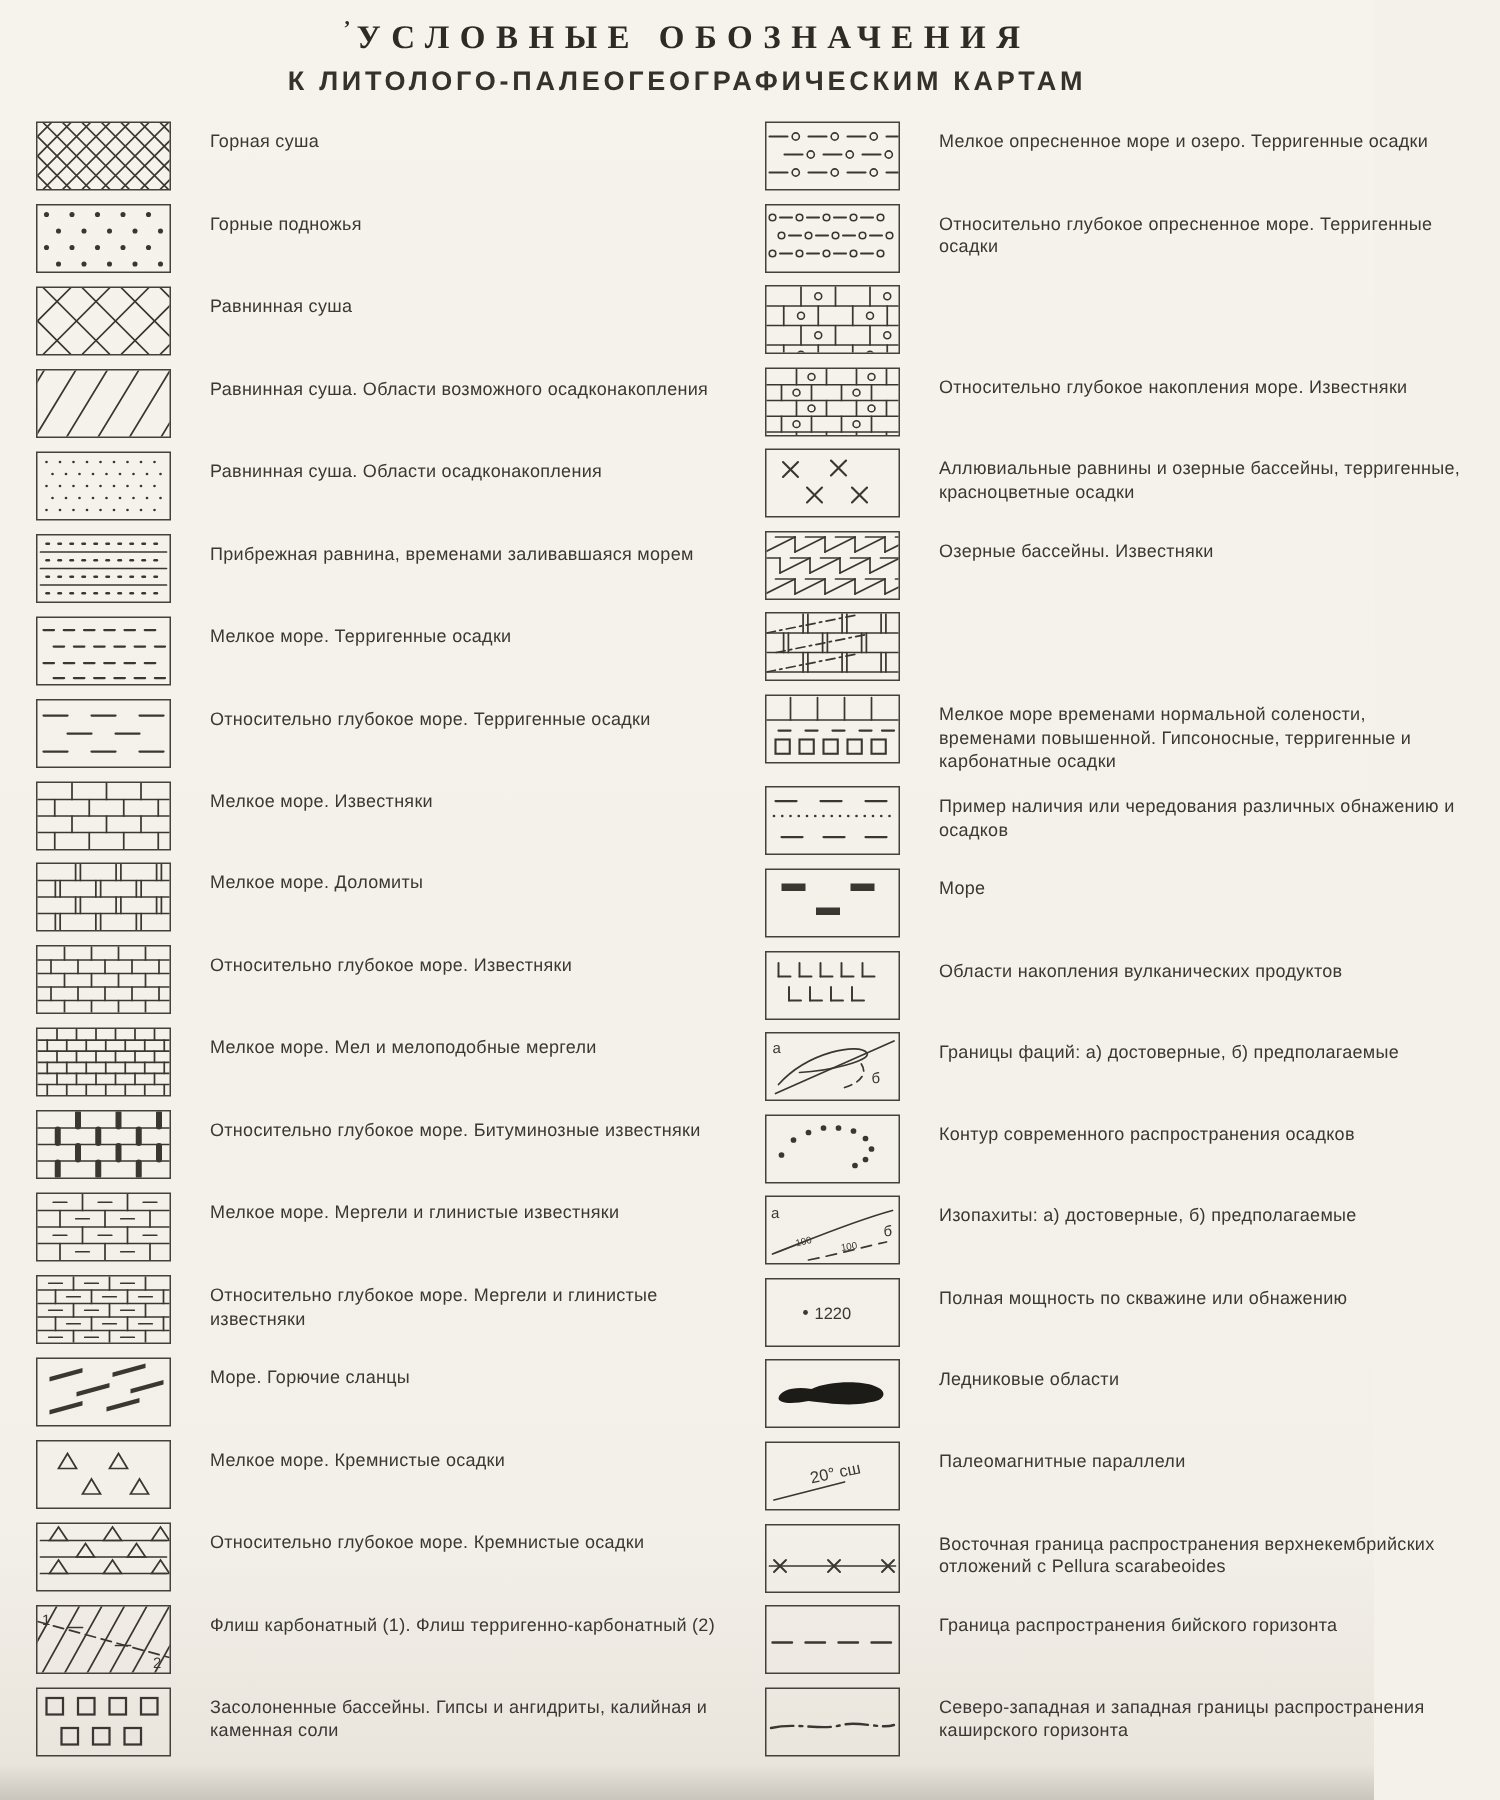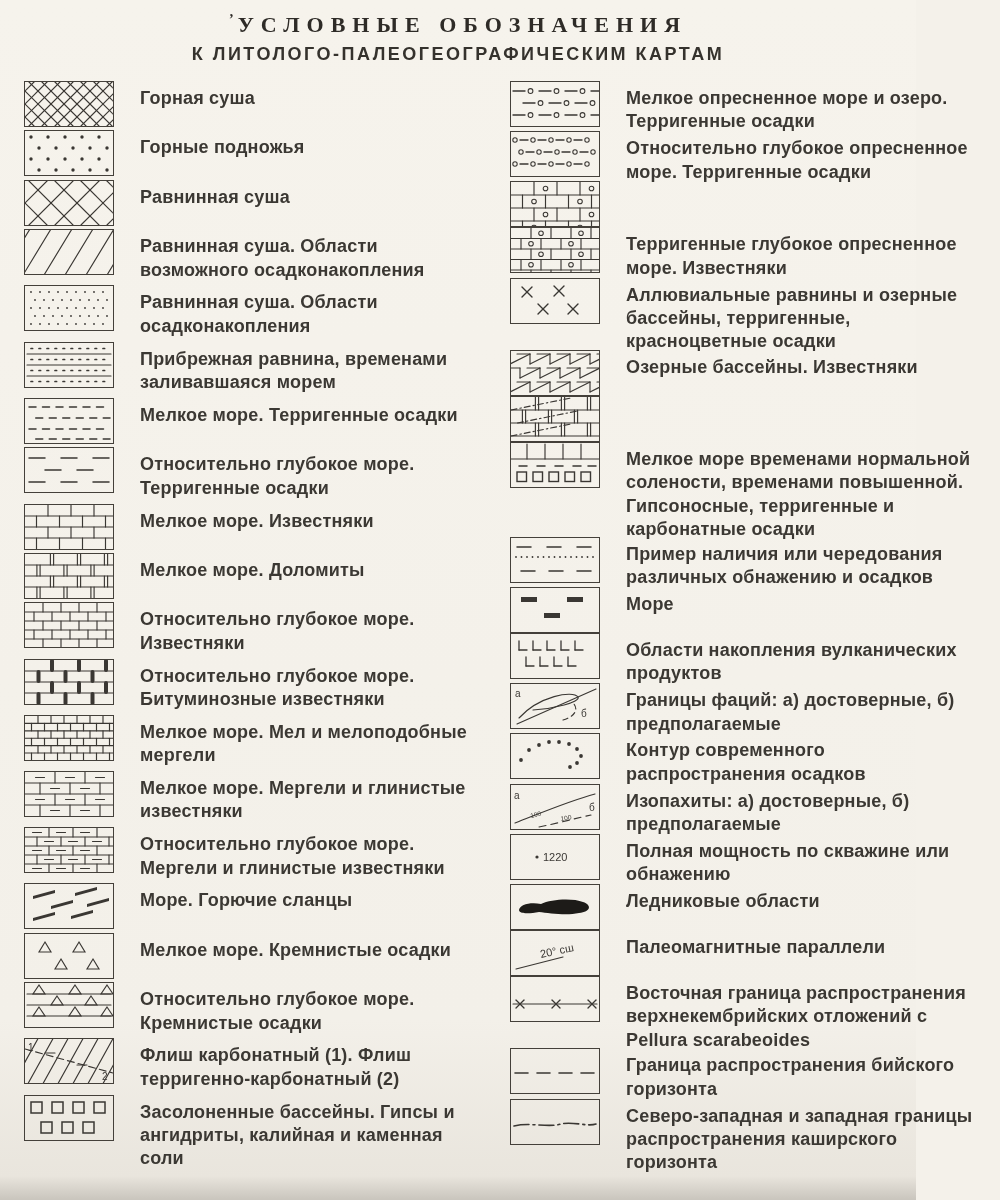--- a/index.html
+++ b/index.html
@@ -28,21 +28,21 @@
   }
   .col{display:flex;flex-direction:column;justify-content:space-between;height:1090px;}
   .row{display:flex;align-items:flex-start;min-height:46px;}
   .swatch{
     flex:0 0 88px;height:44px;margin-right:26px;
     border:1.6px solid #44403a;box-sizing:content-box;
     background:transparent;
   }
   .swatch svg{display:block;width:88px;height:44px;}
   .label{
-    font-size:18px;font-weight:700;line-height:1.3;letter-spacing:.2px;
+    font-size:12px;font-weight:400;line-height:1.3;letter-spacing:.2px;
     padding-top:6px;max-width:350px;color:#3b3833;
   }
 </style>
 </head>
 <body>
 
 <div class="page">
   <header>
     <h1><span class="mark">’</span><span>УСЛОВНЫЕ ОБОЗНАЧЕНИЯ</span></h1>
     <h2>К ЛИТОЛОГО-ПАЛЕОГЕОГРАФИЧЕСКИМ КАРТАМ</h2>
@@ -385,42 +385,20 @@
               <line x1="36" y1="36" x2="36" y2="45" stroke="#3a3733" stroke-width="1.15" stroke-linecap="round"></line>
               <line x1="54" y1="36" x2="54" y2="45" stroke="#3a3733" stroke-width="1.15" stroke-linecap="round"></line>
               <line x1="72" y1="36" x2="72" y2="45" stroke="#3a3733" stroke-width="1.15" stroke-linecap="round"></line>
             </svg>
           </div>
     <div class="label">Относительно глубокое море. Известняки</div>
   </div>
         <div class="row">
     <div class="swatch">
             <svg viewBox="0 0 88 44" xmlns="http://www.w3.org/2000/svg">
-              <line x1="0" y1="11" x2="88" y2="11" stroke="#3a3733" stroke-width="1.15" stroke-linecap="round"></line>
-              <line x1="0" y1="22" x2="88" y2="22" stroke="#3a3733" stroke-width="1.15" stroke-linecap="round"></line>
-              <line x1="0" y1="33" x2="88" y2="33" stroke="#3a3733" stroke-width="1.15" stroke-linecap="round"></line>
-              <line x1="27" y1="1" x2="27" y2="10" stroke="#3a3733" stroke-width="4" stroke-linecap="round"></line>
-              <line x1="54" y1="1" x2="54" y2="10" stroke="#3a3733" stroke-width="4" stroke-linecap="round"></line>
-              <line x1="81" y1="1" x2="81" y2="10" stroke="#3a3733" stroke-width="4" stroke-linecap="round"></line>
-              <line x1="13.5" y1="12" x2="13.5" y2="21" stroke="#3a3733" stroke-width="4" stroke-linecap="round"></line>
-              <line x1="40.5" y1="12" x2="40.5" y2="21" stroke="#3a3733" stroke-width="4" stroke-linecap="round"></line>
-              <line x1="67.5" y1="12" x2="67.5" y2="21" stroke="#3a3733" stroke-width="4" stroke-linecap="round"></line>
-              <line x1="27" y1="23" x2="27" y2="32" stroke="#3a3733" stroke-width="4" stroke-linecap="round"></line>
-              <line x1="54" y1="23" x2="54" y2="32" stroke="#3a3733" stroke-width="4" stroke-linecap="round"></line>
-              <line x1="81" y1="23" x2="81" y2="32" stroke="#3a3733" stroke-width="4" stroke-linecap="round"></line>
-              <line x1="13.5" y1="34" x2="13.5" y2="43" stroke="#3a3733" stroke-width="4" stroke-linecap="round"></line>
-              <line x1="40.5" y1="34" x2="40.5" y2="43" stroke="#3a3733" stroke-width="4" stroke-linecap="round"></line>
-              <line x1="67.5" y1="34" x2="67.5" y2="43" stroke="#3a3733" stroke-width="4" stroke-linecap="round"></line>
-            </svg>
-          </div>
-    <div class="label">Относительно глубокое море. Битуминозные известняки</div>
-  </div>
-        <div class="row">
-    <div class="swatch">
-            <svg viewBox="0 0 88 44" xmlns="http://www.w3.org/2000/svg">
               <line x1="0" y1="7.4" x2="88" y2="7.4" stroke="#3a3733" stroke-width="1.15" stroke-linecap="round"></line>
               <line x1="0" y1="14.8" x2="88" y2="14.8" stroke="#3a3733" stroke-width="1.15" stroke-linecap="round"></line>
               <line x1="0" y1="22.200000000000003" x2="88" y2="22.200000000000003" stroke="#3a3733" stroke-width="1.15" stroke-linecap="round"></line>
               <line x1="0" y1="29.6" x2="88" y2="29.6" stroke="#3a3733" stroke-width="1.15" stroke-linecap="round"></line>
               <line x1="0" y1="37" x2="88" y2="37" stroke="#3a3733" stroke-width="1.15" stroke-linecap="round"></line>
               <line x1="13" y1="0" x2="13" y2="7.4" stroke="#3a3733" stroke-width="1.15" stroke-linecap="round"></line>
               <line x1="26" y1="0" x2="26" y2="7.4" stroke="#3a3733" stroke-width="1.15" stroke-linecap="round"></line>
               <line x1="39" y1="0" x2="39" y2="7.4" stroke="#3a3733" stroke-width="1.15" stroke-linecap="round"></line>
               <line x1="52" y1="0" x2="52" y2="7.4" stroke="#3a3733" stroke-width="1.15" stroke-linecap="round"></line>
               <line x1="65" y1="0" x2="65" y2="7.4" stroke="#3a3733" stroke-width="1.15" stroke-linecap="round"></line>
@@ -461,20 +439,42 @@
             </svg>
           </div>
     <div class="label">Мелкое море. Мел и мелоподобные мергели</div>
   </div>
         <div class="row">
     <div class="swatch">
             <svg viewBox="0 0 88 44" xmlns="http://www.w3.org/2000/svg">
               <line x1="0" y1="11" x2="88" y2="11" stroke="#3a3733" stroke-width="1.15" stroke-linecap="round"></line>
               <line x1="0" y1="22" x2="88" y2="22" stroke="#3a3733" stroke-width="1.15" stroke-linecap="round"></line>
               <line x1="0" y1="33" x2="88" y2="33" stroke="#3a3733" stroke-width="1.15" stroke-linecap="round"></line>
+              <line x1="27" y1="1" x2="27" y2="10" stroke="#3a3733" stroke-width="4" stroke-linecap="round"></line>
+              <line x1="54" y1="1" x2="54" y2="10" stroke="#3a3733" stroke-width="4" stroke-linecap="round"></line>
+              <line x1="81" y1="1" x2="81" y2="10" stroke="#3a3733" stroke-width="4" stroke-linecap="round"></line>
+              <line x1="13.5" y1="12" x2="13.5" y2="21" stroke="#3a3733" stroke-width="4" stroke-linecap="round"></line>
+              <line x1="40.5" y1="12" x2="40.5" y2="21" stroke="#3a3733" stroke-width="4" stroke-linecap="round"></line>
+              <line x1="67.5" y1="12" x2="67.5" y2="21" stroke="#3a3733" stroke-width="4" stroke-linecap="round"></line>
+              <line x1="27" y1="23" x2="27" y2="32" stroke="#3a3733" stroke-width="4" stroke-linecap="round"></line>
+              <line x1="54" y1="23" x2="54" y2="32" stroke="#3a3733" stroke-width="4" stroke-linecap="round"></line>
+              <line x1="81" y1="23" x2="81" y2="32" stroke="#3a3733" stroke-width="4" stroke-linecap="round"></line>
+              <line x1="13.5" y1="34" x2="13.5" y2="43" stroke="#3a3733" stroke-width="4" stroke-linecap="round"></line>
+              <line x1="40.5" y1="34" x2="40.5" y2="43" stroke="#3a3733" stroke-width="4" stroke-linecap="round"></line>
+              <line x1="67.5" y1="34" x2="67.5" y2="43" stroke="#3a3733" stroke-width="4" stroke-linecap="round"></line>
+            </svg>
+          </div>
+    <div class="label">Относительно глубокое море. Битуминозные известняки</div>
+  </div>
+        <div class="row">
+    <div class="swatch">
+            <svg viewBox="0 0 88 44" xmlns="http://www.w3.org/2000/svg">
+              <line x1="0" y1="11" x2="88" y2="11" stroke="#3a3733" stroke-width="1.15" stroke-linecap="round"></line>
+              <line x1="0" y1="22" x2="88" y2="22" stroke="#3a3733" stroke-width="1.15" stroke-linecap="round"></line>
+              <line x1="0" y1="33" x2="88" y2="33" stroke="#3a3733" stroke-width="1.15" stroke-linecap="round"></line>
               <line x1="30" y1="0" x2="30" y2="11" stroke="#3a3733" stroke-width="1.15" stroke-linecap="round"></line>
               <line x1="10.5" y1="5.5" x2="19.5" y2="5.5" stroke="#3a3733" stroke-width="1.15" stroke-linecap="round"></line>
               <line x1="60" y1="0" x2="60" y2="11" stroke="#3a3733" stroke-width="1.15" stroke-linecap="round"></line>
               <line x1="40.5" y1="5.5" x2="49.5" y2="5.5" stroke="#3a3733" stroke-width="1.15" stroke-linecap="round"></line>
               <line x1="70.5" y1="5.5" x2="79.5" y2="5.5" stroke="#3a3733" stroke-width="1.15" stroke-linecap="round"></line>
               <line x1="15" y1="11" x2="15" y2="22" stroke="#3a3733" stroke-width="1.15" stroke-linecap="round"></line>
               <line x1="45" y1="11" x2="45" y2="22" stroke="#3a3733" stroke-width="1.15" stroke-linecap="round"></line>
               <line x1="25.5" y1="16.5" x2="34.5" y2="16.5" stroke="#3a3733" stroke-width="1.15" stroke-linecap="round"></line>
               <line x1="75" y1="11" x2="75" y2="22" stroke="#3a3733" stroke-width="1.15" stroke-linecap="round"></line>
               <line x1="55.5" y1="16.5" x2="64.5" y2="16.5" stroke="#3a3733" stroke-width="1.15" stroke-linecap="round"></line>
@@ -740,21 +740,21 @@
               <line x1="70" y1="31.5" x2="70" y2="42" stroke="#3a3733" stroke-width="1.15" stroke-linecap="round"></line>
               <circle cx="60" cy="36.75" r="2.3" fill="none" stroke="#3a3733" stroke-width="1.05"></circle>
               <line x1="20" y1="42" x2="20" y2="52.5" stroke="#3a3733" stroke-width="1.15" stroke-linecap="round"></line>
               <line x1="40" y1="42" x2="40" y2="52.5" stroke="#3a3733" stroke-width="1.15" stroke-linecap="round"></line>
               <circle cx="30" cy="47.25" r="2.3" fill="none" stroke="#3a3733" stroke-width="1.05"></circle>
               <line x1="60" y1="42" x2="60" y2="52.5" stroke="#3a3733" stroke-width="1.15" stroke-linecap="round"></line>
               <line x1="80" y1="42" x2="80" y2="52.5" stroke="#3a3733" stroke-width="1.15" stroke-linecap="round"></line>
               <circle cx="70" cy="47.25" r="2.3" fill="none" stroke="#3a3733" stroke-width="1.05"></circle>
             </svg>
           </div>
-    <div class="label">Терригенные глубокое опресненное море. Известняки</div>
+    <div class="label">Относительно глубокое накопления море. Известняки</div>
   </div>
         <div class="row">
     <div class="swatch">
             <svg viewBox="0 0 88 44" xmlns="http://www.w3.org/2000/svg">
               <line x1="11" y1="8" x2="21" y2="18" stroke="#3a3733" stroke-width="1.4" stroke-linecap="round"></line>
               <line x1="11" y1="18" x2="21" y2="8" stroke="#3a3733" stroke-width="1.4" stroke-linecap="round"></line>
               <line x1="43" y1="7" x2="53" y2="17" stroke="#3a3733" stroke-width="1.4" stroke-linecap="round"></line>
               <line x1="43" y1="17" x2="53" y2="7" stroke="#3a3733" stroke-width="1.4" stroke-linecap="round"></line>
               <line x1="27" y1="25" x2="37" y2="35" stroke="#3a3733" stroke-width="1.4" stroke-linecap="round"></line>
               <line x1="27" y1="35" x2="37" y2="25" stroke="#3a3733" stroke-width="1.4" stroke-linecap="round"></line>

